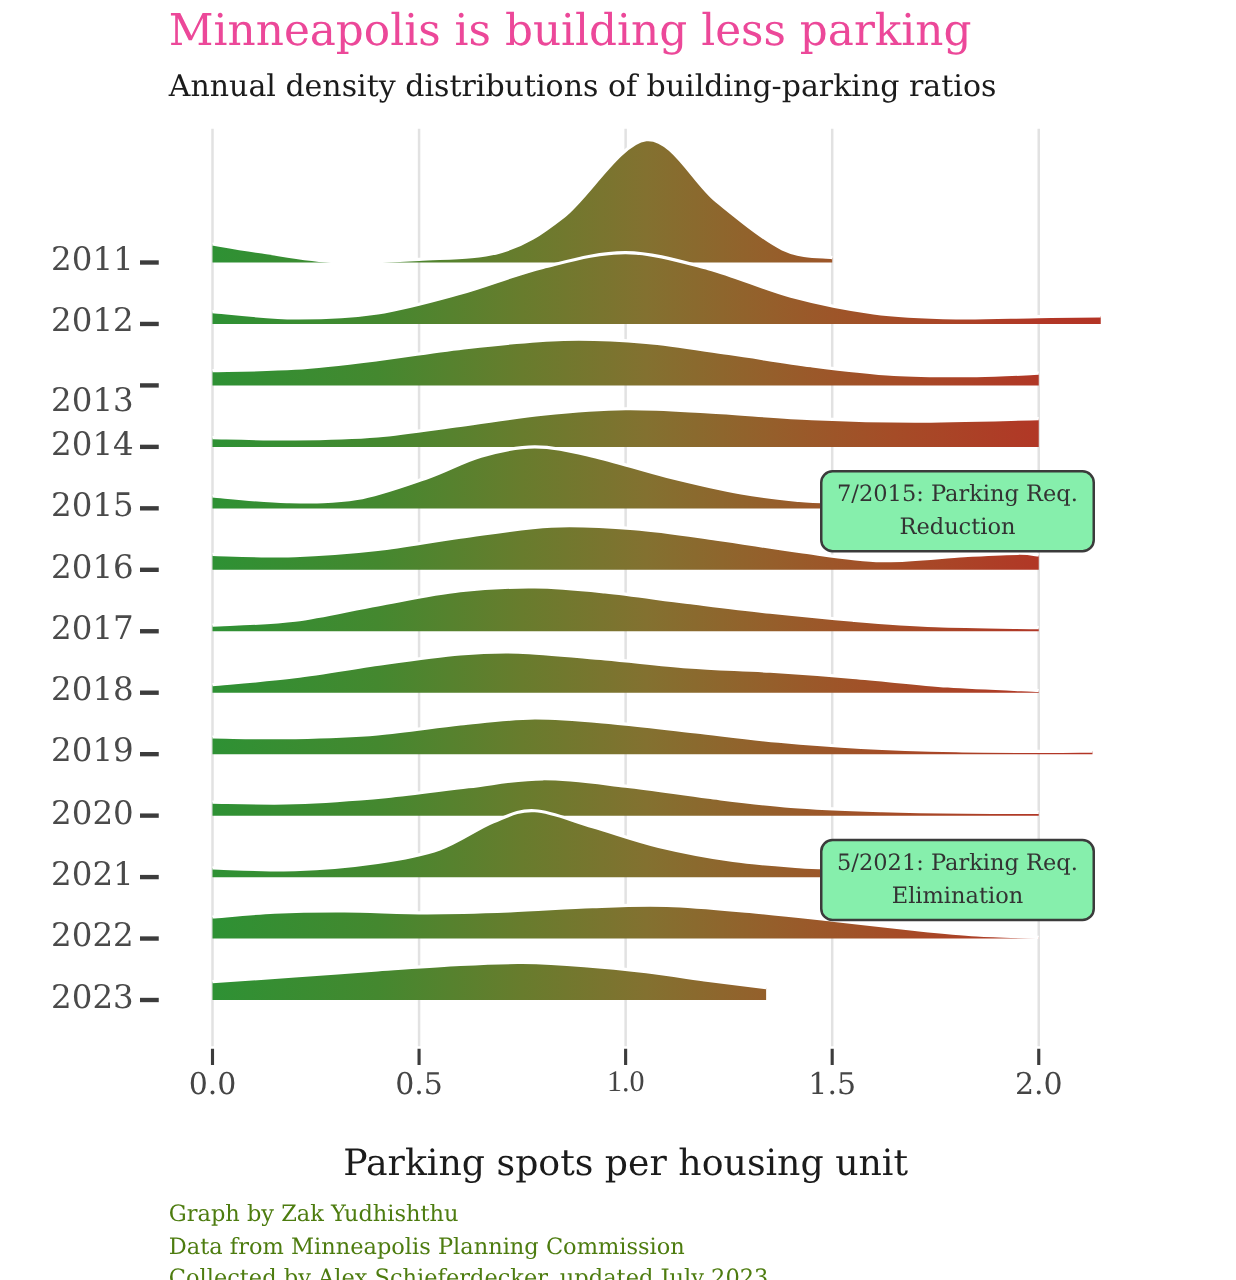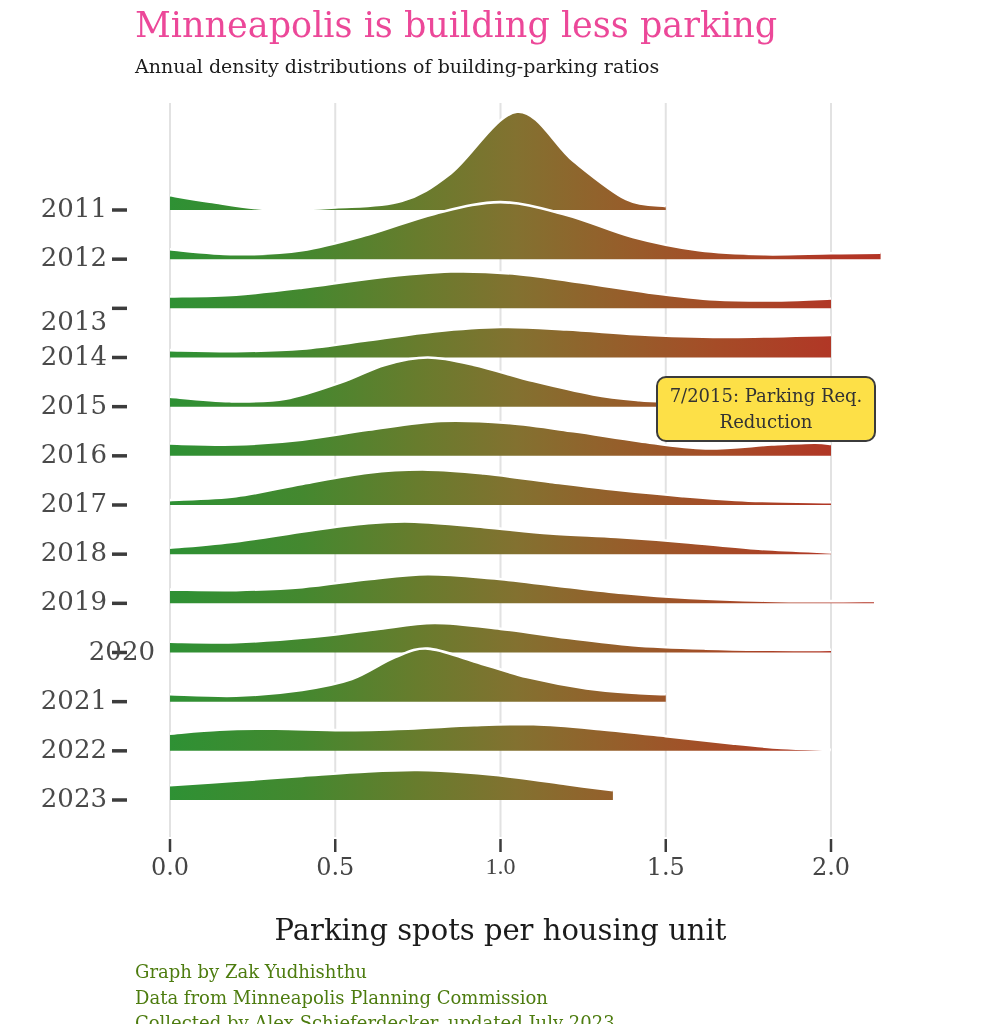--- a/index.html
+++ b/index.html
@@ -1,28 +1,28 @@
 <!DOCTYPE html>
 <html><head>
 <meta charset="utf-8">
 <style>
   html,body{margin:0;padding:0;background:#ffffff;}
   .canvas{
     position:relative; width:989px; height:1024px; background:#ffffff;
     font-family:"DejaVu Serif","Liberation Serif",serif; overflow:hidden;
   }
   .title{position:absolute; left:135px; top:5px; font-size:35px; color:#ec4899; white-space:nowrap;}
-  .subtitle{position:absolute; left:135px; top:55px; font-size:19px; color:#1b1b1b; white-space:nowrap;}
+  .subtitle{position:absolute; left:135px; top:55px; font-size:24px; color:#1b1b1b; white-space:nowrap;}
   #plot{position:absolute; left:0; top:0;}
   .year-label{position:absolute; left:0; width:107px; text-align:right; font-size:26px; color:#4a4a4a;}
   .x-tick-label{position:absolute; width:70px; text-align:center; font-size:24px; color:#454545;}
   .axis-title{position:absolute; left:170px; top:913px; width:661px; text-align:center; font-size:29px; color:#1b1b1b;}
   .anno{
     position:absolute; width:220px; height:66px; box-sizing:border-box;
-    background:#fde047; border:2px solid #3b3b3b; border-radius:10px;
+    background:#86efac; border:2px solid #3b3b3b; border-radius:10px;
     display:flex; flex-direction:column; align-items:center; justify-content:center;
     font-size:18px; color:#333333; line-height:26px; text-align:center;
   }
   .footer{position:absolute; left:135px; top:959px; font-size:18px; color:#4d7c0f; line-height:25.5px;}
 </style>
 </head>
 <body>
 
 <div class="canvas">
   <div class="title">Minneapolis is building less parking</div>
@@ -101,38 +101,42 @@
   <div id="year-labels">
       <div class="year-label" style="top: 193px;">2011</div>
       <div class="year-label" style="top: 242.167px;">2012</div>
       <div class="year-label" style="top: 306px;">2013</div>
       <div class="year-label" style="top: 340.5px;">2014</div>
       <div class="year-label" style="top: 389.667px;">2015</div>
       <div class="year-label" style="top: 438.833px;">2016</div>
       <div class="year-label" style="top: 488px;">2017</div>
       <div class="year-label" style="top: 537.167px;">2018</div>
       <div class="year-label" style="top: 586.334px;">2019</div>
-      <div class="year-label" style="top: 635.5px; padding-left: 48px;">2020</div>
+      <div class="year-label" style="top: 635.5px;">2020</div>
       <div class="year-label" style="top: 684.667px;">2021</div>
       <div class="year-label" style="top: 733.834px;">2022</div>
       <div class="year-label" style="top: 783px;">2023</div>
     </div>
   <div id="x-tick-labels">
       <div class="x-tick-label" style="left: 135px; top: 853px;">0.0</div>
       <div class="x-tick-label" style="left: 300.25px; top: 853px;">0.5</div>
       <div class="x-tick-label" style="left: 465.5px; top: 853px; font-family: Liberation Serif, serif;">1.0</div>
       <div class="x-tick-label" style="left: 630.75px; top: 853px;">1.5</div>
       <div class="x-tick-label" style="left: 796px; top: 853px;">2.0</div>
     </div>
 
   <div class="axis-title">Parking spots per housing unit</div>
 
   <div class="anno" id="anno-0" style="left: 656px; top: 376px;">
     <div>7/2015: Parking Req.</div>
     <div>Reduction</div>
   </div>
+  <div class="anno" id="anno-1" style="left: 656px; top: 671px;">
+    <div>5/2021: Parking Req.</div>
+    <div>Elimination</div>
+  </div>
 
   <div class="footer">
     <div>Graph by Zak Yudhishthu</div>
     <div>Data from Minneapolis Planning Commission</div>
     <div>Collected by Alex Schieferdecker, updated July 2023</div>
   </div>
 </div>
 
 </body></html>

